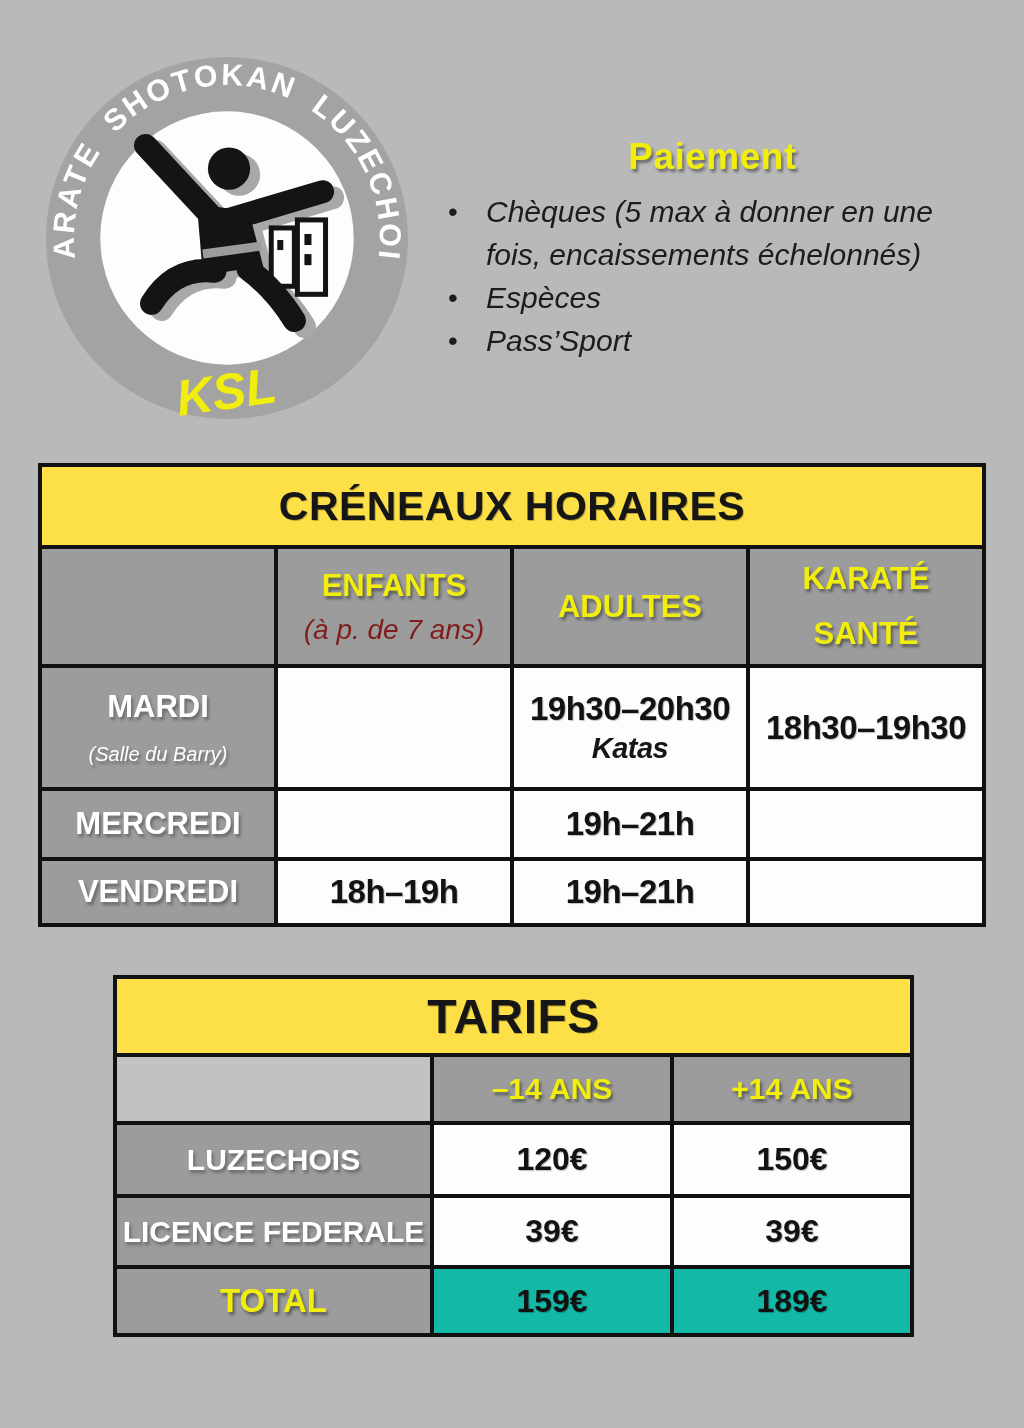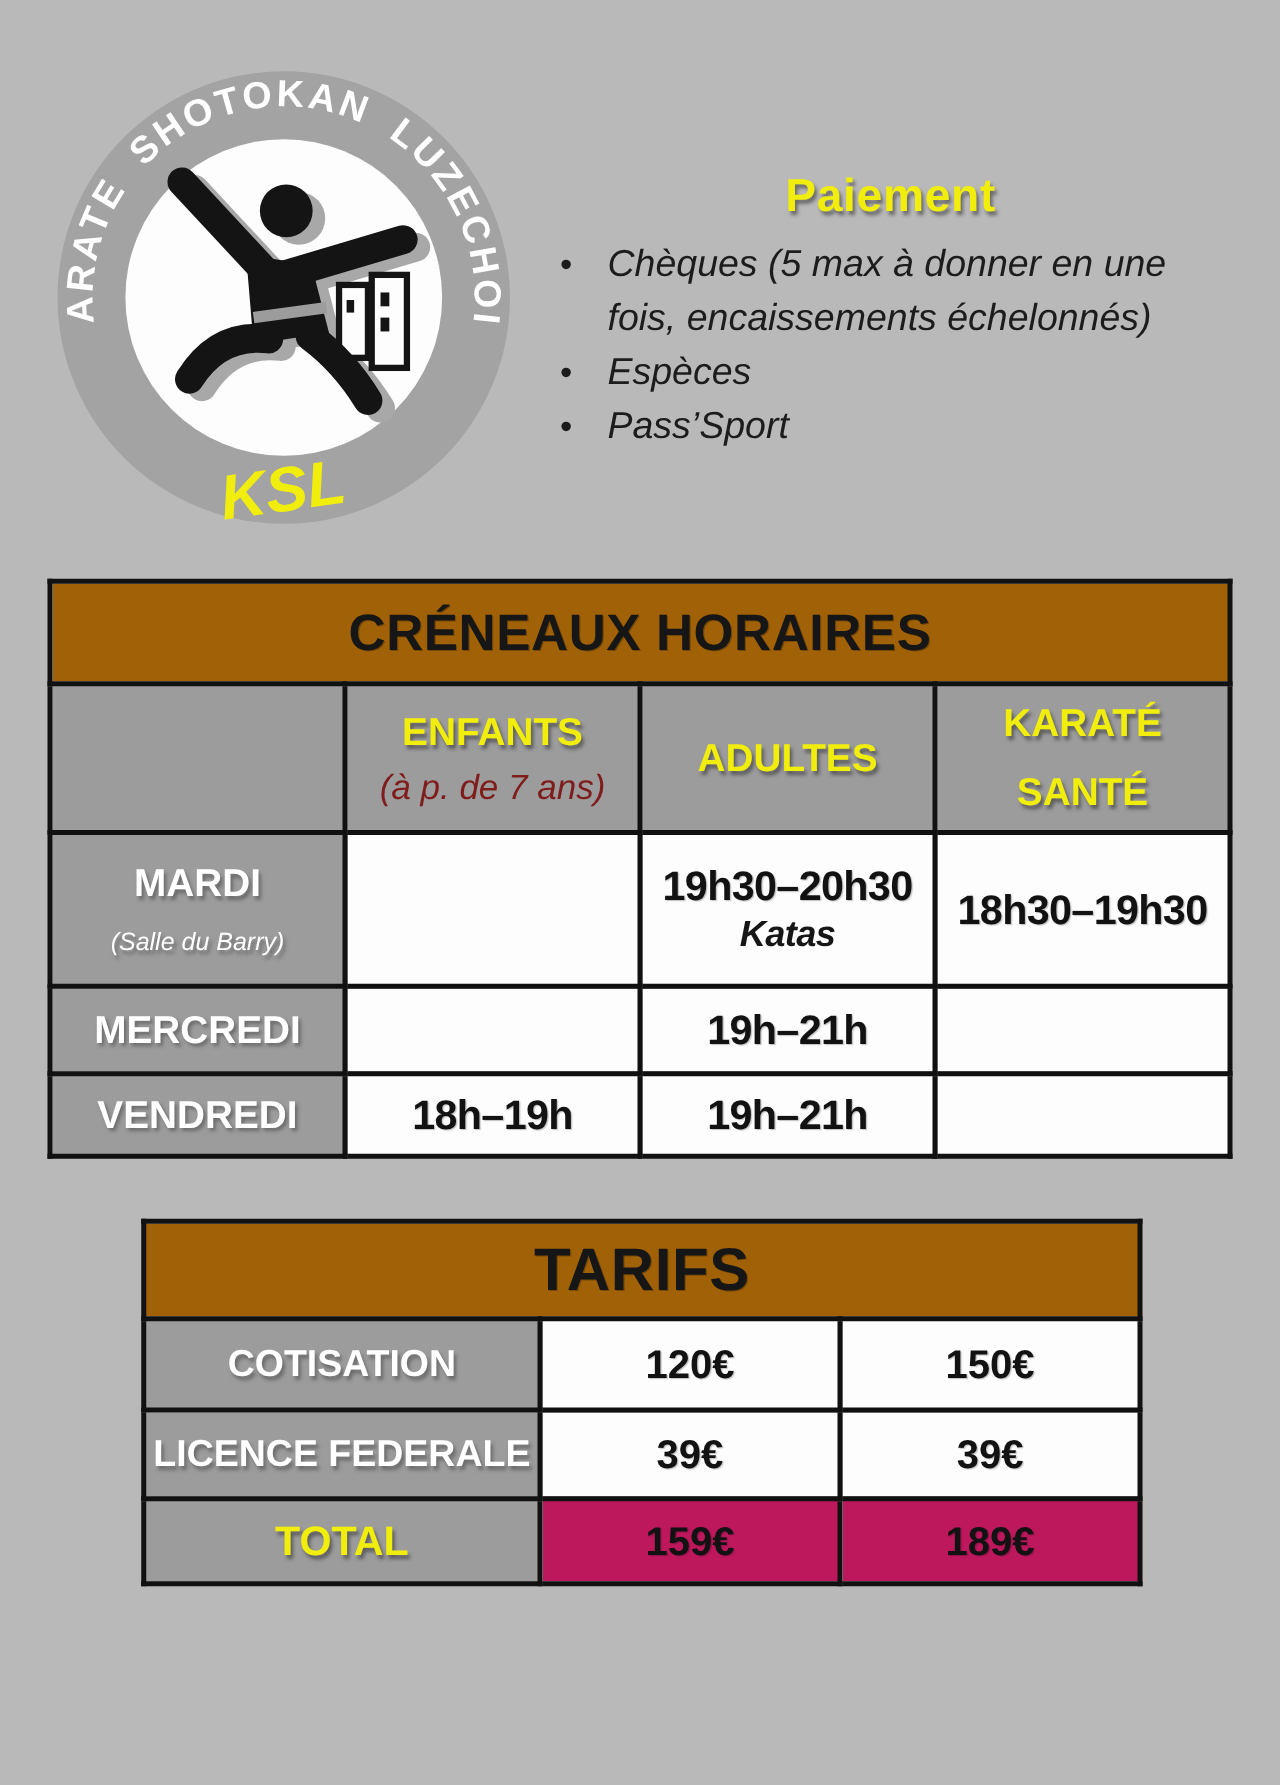--- a/index.html
+++ b/index.html
@@ -14,26 +14,26 @@
   .payment h2{margin:0 0 12px 0;text-align:center;font-size:37px;font-weight:bold;
     color:#f1ee0d;text-shadow:2px 3px 3px rgba(40,40,40,0.55);letter-spacing:.5px;}
   .payment ul{margin:0;padding:0;list-style:none;}
   .payment li{position:relative;padding-left:46px;font-style:italic;font-size:30px;
     line-height:43px;color:#1c1c1c;}
   .payment li .blt{position:absolute;left:8px;top:0;font-style:normal;font-size:28px;color:#1c1c1c;}
 
   
   table{border-collapse:collapse;table-layout:fixed;position:absolute;}
   td{border:4px solid #111;text-align:center;vertical-align:middle;padding:0 4px;overflow:hidden;}
-  .cap{background:#a16207;color:#161616;font-weight:bold;letter-spacing:.5px;
+  .cap{background:#fde047;color:#161616;font-weight:bold;letter-spacing:.5px;
        text-shadow:1px 1px 0 rgba(0,0,0,0.25);}
   .gray{background:#9c9c9c;}
   .lgray{background:#c2c2c2;}
   .white{background:#fdfdfd;}
-  .yellowbg{background:#be185d;}
+  .yellowbg{background:#14b8a6;}
   .ylw{color:#f1ee0d;font-weight:bold;text-shadow:2px 3px 3px rgba(40,40,40,0.55);}
   .wht{color:#ffffff;font-weight:bold;text-shadow:2px 3px 3px rgba(60,60,60,0.5);}
   .blk{color:#121212;font-weight:bold;text-shadow:1px 1px 1px rgba(0,0,0,0.25);}
   .sub{font-weight:normal;font-style:italic;}
 
   
   .t1{left:38px;top:463px;width:948px;}
   .t1 .cap{height:78px;font-size:41px;}
   .t1 .hdr{height:115px;font-size:31px;}
   .t1 .hdr .sub{font-size:28px;color:#7f1d1d;text-shadow:none;display:block;margin-top:10px;}
@@ -182,21 +182,30 @@
     <colgroup>
         <col style="width:317px">
         <col style="width:240px">
         <col style="width:240px">
       </colgroup>
     <tbody>
         <tr>
       <td class="cap" colspan="3">TARIFS</td>
     </tr>
     <tr>
-      <td class="gray rowlbl wht r">COTISATION</td>
+      <td class="lgray hdr"></td>
+      <td class="gray hdr">
+        <span class="ylw">–14 ANS</span>
+      </td>
+      <td class="gray hdr">
+        <span class="ylw">+14 ANS</span>
+      </td>
+    </tr>
+    <tr>
+      <td class="gray rowlbl wht r">LUZECHOIS</td>
       <td class="white val blk r">120€</td>
       <td class="white val blk r">150€</td>
     </tr>
     <tr>
       <td class="gray rowlbl wht r2">LICENCE FEDERALE</td>
       <td class="white val blk r2">39€</td>
       <td class="white val blk r2">39€</td>
     </tr>
     <tr>
       <td class="gray total-lbl ylw r3">TOTAL</td>

